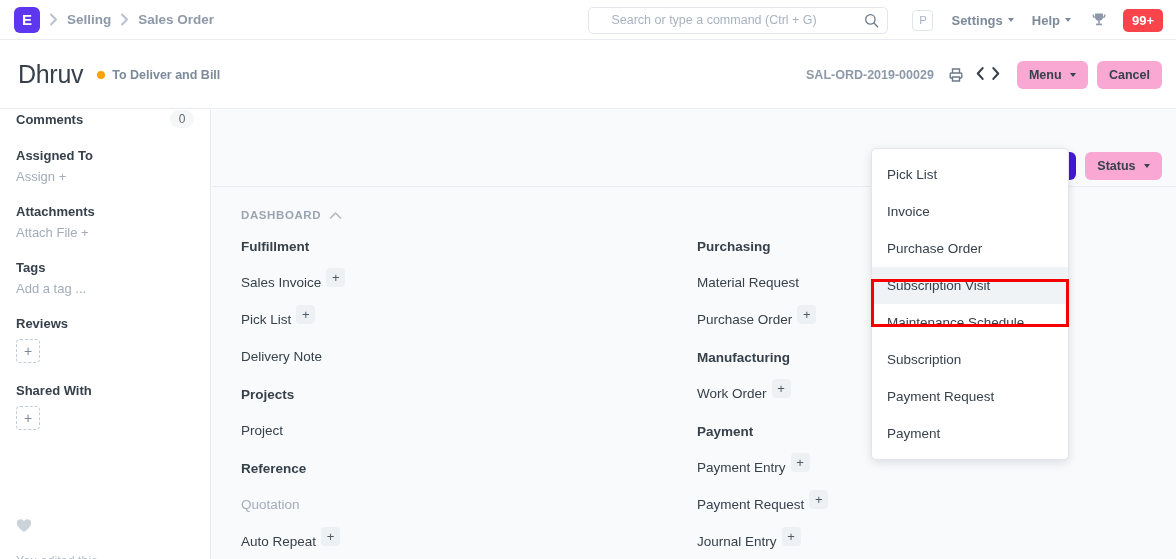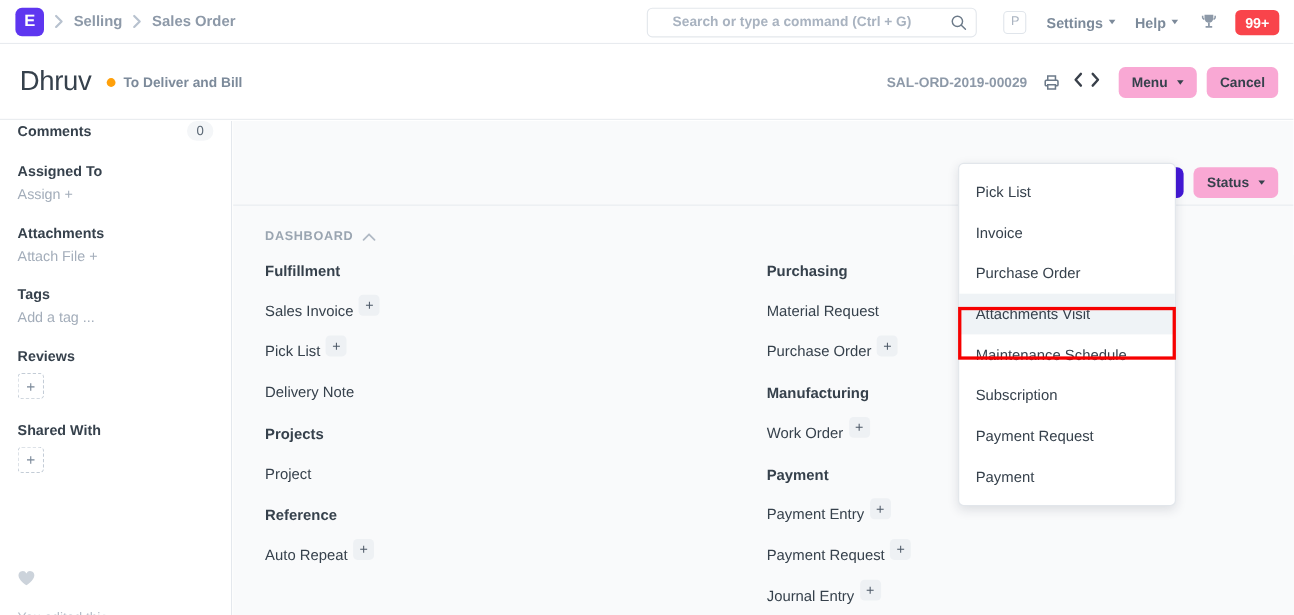--- a/index.html
+++ b/index.html
@@ -41,21 +41,21 @@
   }
   .searchbox {
     position: relative; width: 300px; height: 27px;
     border: 1px solid #e3e7ec; border-radius: 5px; background: #ffffff;
     display: flex; align-items: center;
   }
   .searchbox input {
     border: none; outline: none; background: transparent;
     font-family: "Liberation Sans", sans-serif;
     font-size: 12.5px; color: #36414c;
-    padding-left: 22px; width: 262px; height: 25px; font-weight: bold;
+    padding-left: 22px; width: 262px; height: 25px;
   }
   .searchbox input::placeholder { color: #a9b3c0; }
   .search-icon { position: absolute; right: 8px; top: 5px; color: #6c7a89; }
   .avatar-p {
     width: 21px; height: 21px; border: 1px solid #e0e5eb; border-radius: 4px;
     color: #a9b3c0; font-size: 11.5px;
     display: flex; align-items: center; justify-content: center;
     margin-left: 24px;
   }
   .nav-drop {
@@ -348,20 +348,23 @@
           </div>
           <div class="grp">
             <div class="grp-title">Projects</div>
             <div class="lnk-row">
               <a class="lnk" href="#">Project</a>
             </div>
           </div>
           <div class="grp">
             <div class="grp-title">Reference</div>
             <div class="lnk-row">
+              <a class="lnk muted" href="#">Quotation</a>
+            </div>
+            <div class="lnk-row">
               <a class="lnk" href="#">Auto Repeat</a>
               <span class="plus-btn">+</span>
             </div>
           </div>
         </div>
       <div class="col col-right" id="col-right">
           <div class="grp">
             <div class="grp-title">Purchasing</div>
             <div class="lnk-row">
               <a class="lnk" href="#">Material Request</a>
@@ -394,21 +397,21 @@
             </div>
           </div>
         </div>
     </div>
   </div>
 
   <div class="dropdown" id="create-dropdown">
       <div class="dd-item">Pick List</div>
       <div class="dd-item">Invoice</div>
       <div class="dd-item">Purchase Order</div>
-      <div class="dd-item hl">Attachments Visit</div>
+      <div class="dd-item hl">Subscription Visit</div>
       <div class="dd-item">Maintenance Schedule</div>
       <div class="dd-item">Subscription</div>
       <div class="dd-item">Payment Request</div>
       <div class="dd-item">Payment</div>
     </div>
   <div class="redbox" style="border-color: rgb(246, 0, 0);"></div>
 
 </div>
 
 </body></html>

